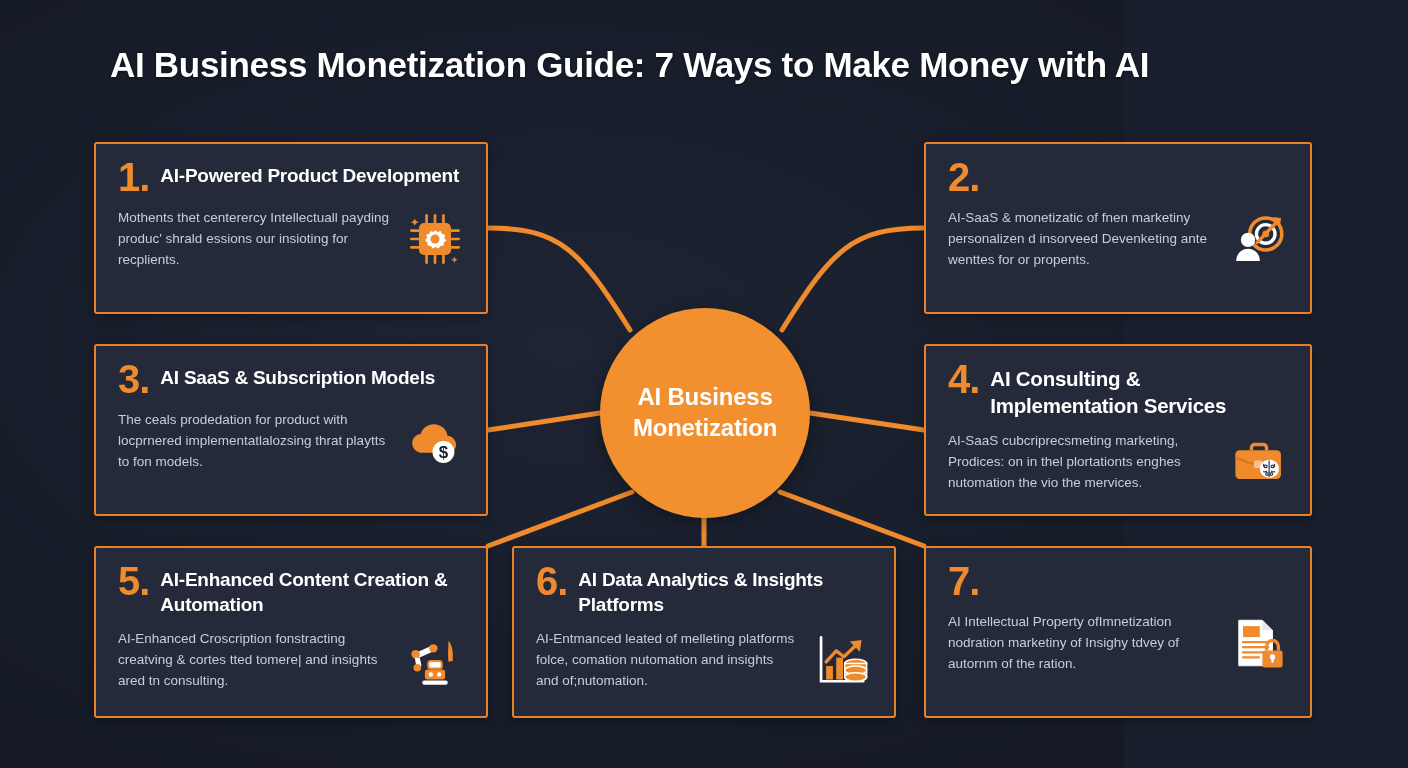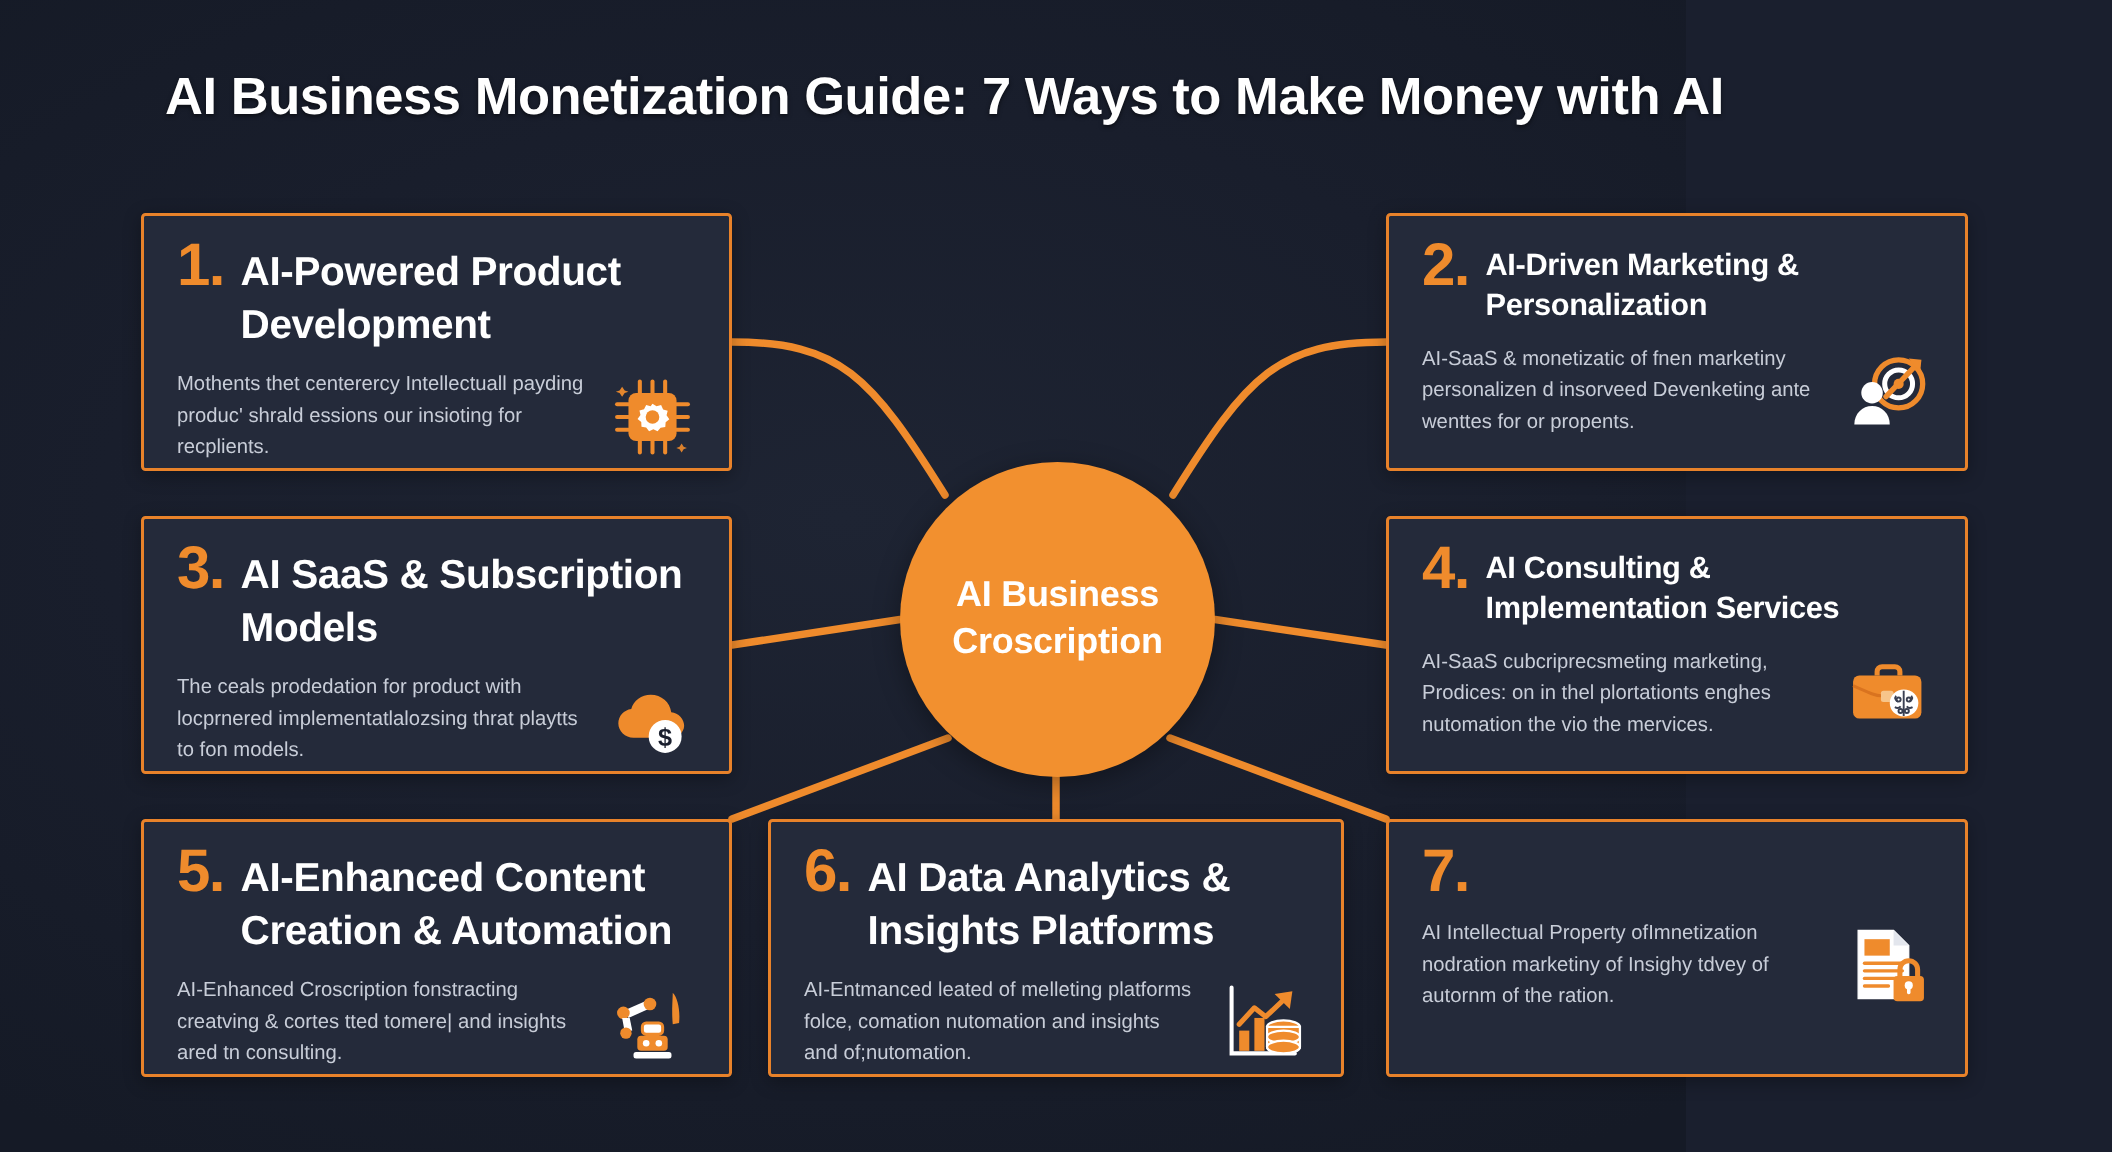--- a/index.html
+++ b/index.html
@@ -78,21 +78,21 @@
     color:#ef8b2c;
     font-size:40px;
     font-weight:bold;
     line-height:0.92;
     flex:0 0 auto;
     margin-top:-3px;
     letter-spacing:-1px;
   }
   .card-title {
     color:#ffffff;
-    font-size:27px;
+    font-size:19px;
     font-weight:bold;
     line-height:1.3;
     letter-spacing:-0.25px;
     padding-top:2px;
   }
   .card-body {
     display:flex;
     align-items:center;
     justify-content:space-between;
     gap:16px;
@@ -144,21 +144,21 @@
       <path d="M488,546 L632,492"></path>
 
       <path d="M704,546 L704,518"></path>
 
       <path d="M924,546 L780,492"></path>
     </g>
   </svg>
 
   <div id="hub">
     <div class="hub-line">AI Business</div>
-    <div class="hub-line">Croscription</div>
+    <div class="hub-line">Monetization</div>
   </div>
 
   <div class="card" id="card-1">
     <div class="card-head">
       <div class="card-num">1.</div>
       <div class="card-title">AI-Powered Product Development</div>
     </div>
     <div class="card-body">
       <div class="card-desc">Mothents thet centerercy Intellectuall payding produc' shrald essions our insioting for recplients.</div>
       <div class="card-icon">
@@ -183,21 +183,20 @@
           <path fill="#ef8b2c" d="M8 8l2 3 3 1-3 1-2 3-2-3-3-1 3-1z" opacity="0.95"></path>
           <path fill="#ef8b2c" d="M55 53l1.6 2.6 2.6 0.9-2.6 0.9-1.6 2.6-1.6-2.6-2.6-0.9 2.6-0.9z" opacity="0.9"></path>
         </svg>
       </div>
     </div>
   </div>
 
   <div class="card" id="card-2">
     <div class="card-head">
       <div class="card-num">2.</div>
-      <div class="card-title">AI-Driven Marketing &amp; Personalization</div>
     </div>
     <div class="card-body">
       <div class="card-desc">AI-SaaS &amp; monetizatic of fnen marketiny personalizen d insorveed Devenketing ante wenttes for or propents.</div>
       <div class="card-icon">
         <svg viewBox="0 0 64 64">
           <circle cx="40" cy="26" r="19" fill="none" stroke="#ef8b2c" stroke-width="4.2"></circle>
           <circle cx="40" cy="26" r="11" fill="none" stroke="#ffffff" stroke-width="4"></circle>
           <circle cx="40" cy="26" r="4" fill="#ef8b2c"></circle>
           <path d="M30 36 L53 12" stroke="#ef8b2c" stroke-width="4.2" stroke-linecap="round" fill="none"></path>
           <path fill="#ef8b2c" d="M48 6l10 1-1 10z"></path>

